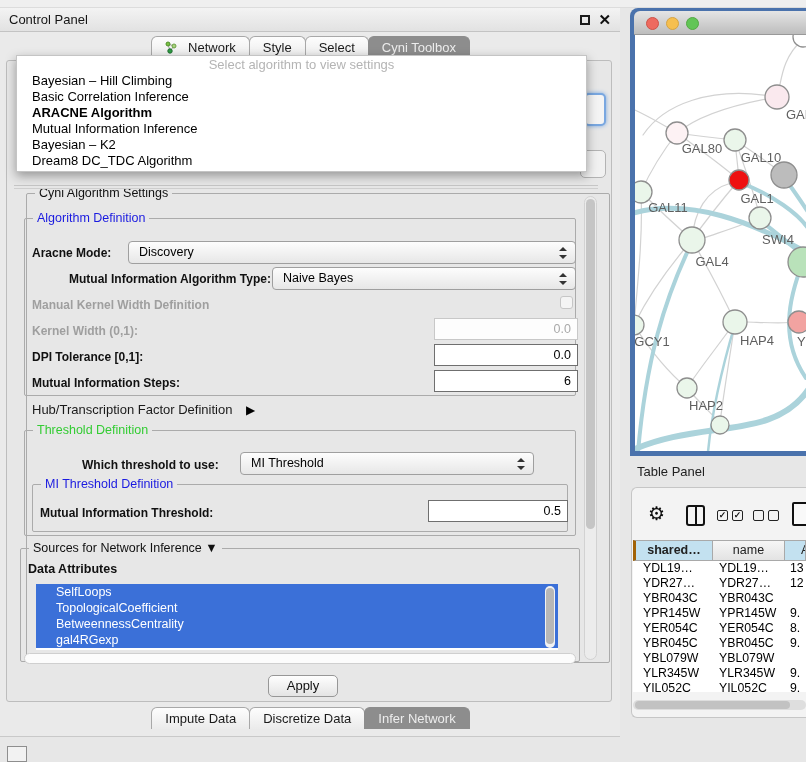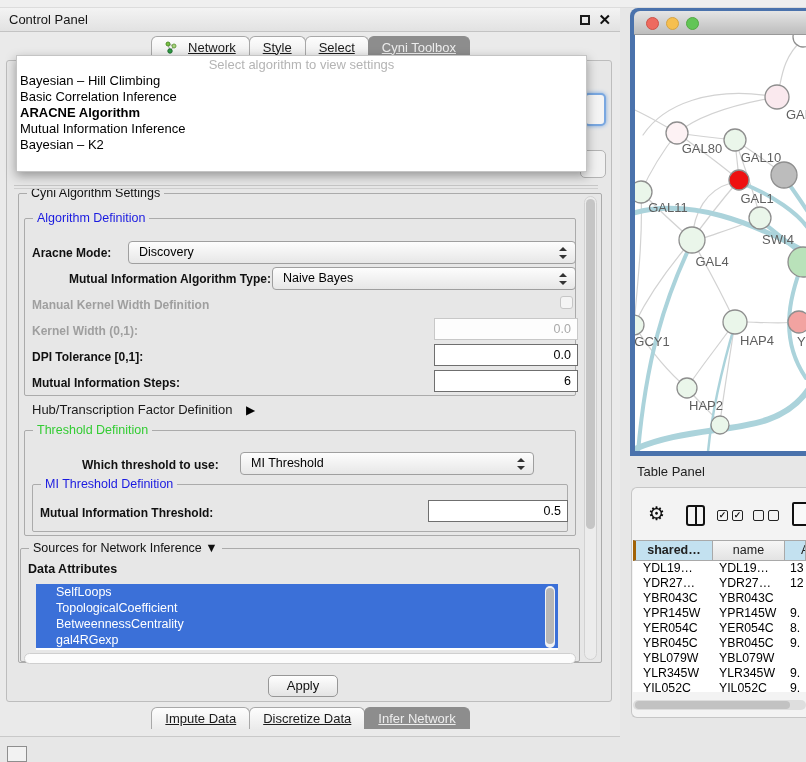--- a/index.html
+++ b/index.html
@@ -22,49 +22,49 @@
   .cp-title { position:absolute; left:9px; top:0; line-height:24px; font-size:13px; color:#151515; }
   .btn-restore { position:absolute; right:30px; top:7px; width:10px; height:10px; border:2px solid #1b1b1b; background:transparent; }
   .btn-close { position:absolute; right:9px; top:2px; font-size:15px; font-weight:bold; color:#111; line-height:20px; }
 
   
   .tabbar { display:flex; justify-content:center; align-items:flex-end; }
   .tabbar-top { left:0; top:36px; width:620px; height:22px; }
   .tabbar-bottom { left:0; top:707px; width:620px; height:22px; }
   .tab { height:22px; line-height:20px; padding:0 13px; font-size:13px; color:#1a1a1a;
     background:linear-gradient(#fdfdfd,#ebebeb); border:1px solid #a8a8a8; border-bottom:none;
-    border-radius:6px 6px 0 0; margin-right:-1px; display:flex; align-items:center; gap:11px;text-decoration:underline; }
+    border-radius:6px 6px 0 0; margin-right:-1px; display:flex; align-items:center; gap:11px; }
   .tab.sel { background:#8d8d8d; color:#ededed; border-color:#8d8d8d; }
   .net-glyph svg { display:block; }
 
   
   .cp-inner { left:6px; top:60px; width:606px; height:642px; background:#e7e7e7;
     border:1px solid #bdbdbd; border-radius:3px; }
 
   
   .frag-combo1 { left:584px; top:93px; width:22px; height:33px; background:#f4f4f4;
     border:2px solid #79a7e0; border-radius:5px; box-shadow:0 0 4px #79a7e0; z-index:5; }
   .frag-combo2 { left:580px; top:150px; width:26px; height:28px; background:#f1f1f1;
     border:1px solid #b3b3b3; border-radius:5px; z-index:5; }
   .frag-line { left:14px; top:185px; width:584px; height:4px; border-top:1px solid #c6c6c6; border-bottom:1px solid #cecece; z-index:1; }
 
   
   .dd-popup { left:16px; top:55px; width:571px; height:117px; background:#fff;
     border:1px solid #c4c4c4; box-shadow:0 4px 10px rgba(0,0,0,0.35); z-index:40; }
   .dd-placeholder { height:17px; line-height:17px; text-align:center; color:#b4b4b4; font-size:13px; }
-  .dd-option { height:16px; line-height:16px; padding-left:3px; font-size:13px; color:#000; }
+  .dd-option { height:16px; line-height:16px; padding-left:15px; font-size:13px; color:#000; }
   .dd-option.bold { font-weight:bold; }
 
   
   .groupbox { position:absolute; border:1px solid #ababab; border-radius:2px; }
   .group-title { position:absolute; top:-8px; left:8px; background:#e7e7e7; padding:0 4px; font-size:12.5px; color:#111; white-space:nowrap; }
   .group-title.blue { color:#1a1ae0; }
   .group-title.green { color:#33cc33; }
 
-  .settings-group { left:18px; top:193px; width:584px; height:470px; }
+  .settings-group { left:26px; top:193px; width:584px; height:470px; }
   .algdef-group  { left:24px; top:218px; width:552px; height:178px; }
   .thr-group     { left:24px; top:430px; width:552px; height:106px;padding-left:24px; }
   .mi-group      { left:32px; top:484px; width:536px; height:48px; }
   .src-group     { left:20px; top:548px; width:560px; height:114px; }
 
   
   .v-scroll { left:584px; top:196px; width:13px; height:464px; background:#ececec; border:1px solid #d2d2d2; border-radius:7px; }
   .v-scroll .thumb { position:absolute; left:1px; top:2px; width:9px; height:330px; background:#c5c5c5; border-radius:5px; }
   .list-scroll { left:545px; top:586px; width:10px; height:62px; background:#f2f2f2; border-radius:5px; }
   .list-scroll .thumb { position:absolute; left:1px; top:2px; width:8px; height:56px; background:#b7b7b7; border-radius:4px; }
@@ -184,20 +184,21 @@
 <div class="abs frag-line"></div>
 
 <div class="abs dd-popup">
   <div class="dd-placeholder">Select algorithm to view settings</div>
   <div>
       <div class="dd-option">Bayesian – Hill Climbing</div>
       <div class="dd-option">Basic Correlation Inference</div>
       <div class="dd-option bold">ARACNE Algorithm</div>
       <div class="dd-option">Mutual Information Inference</div>
       <div class="dd-option">Bayesian – K2</div>
+      <div class="dd-option">Dream8 DC_TDC Algorithm</div>
     </div>
 </div>
 
 <div class="groupbox settings-group">
   <span class="group-title">Cyni Algorithm Settings</span>
 </div>
 <div class="abs v-scroll">
     <div class="thumb"></div>
   </div>
 

